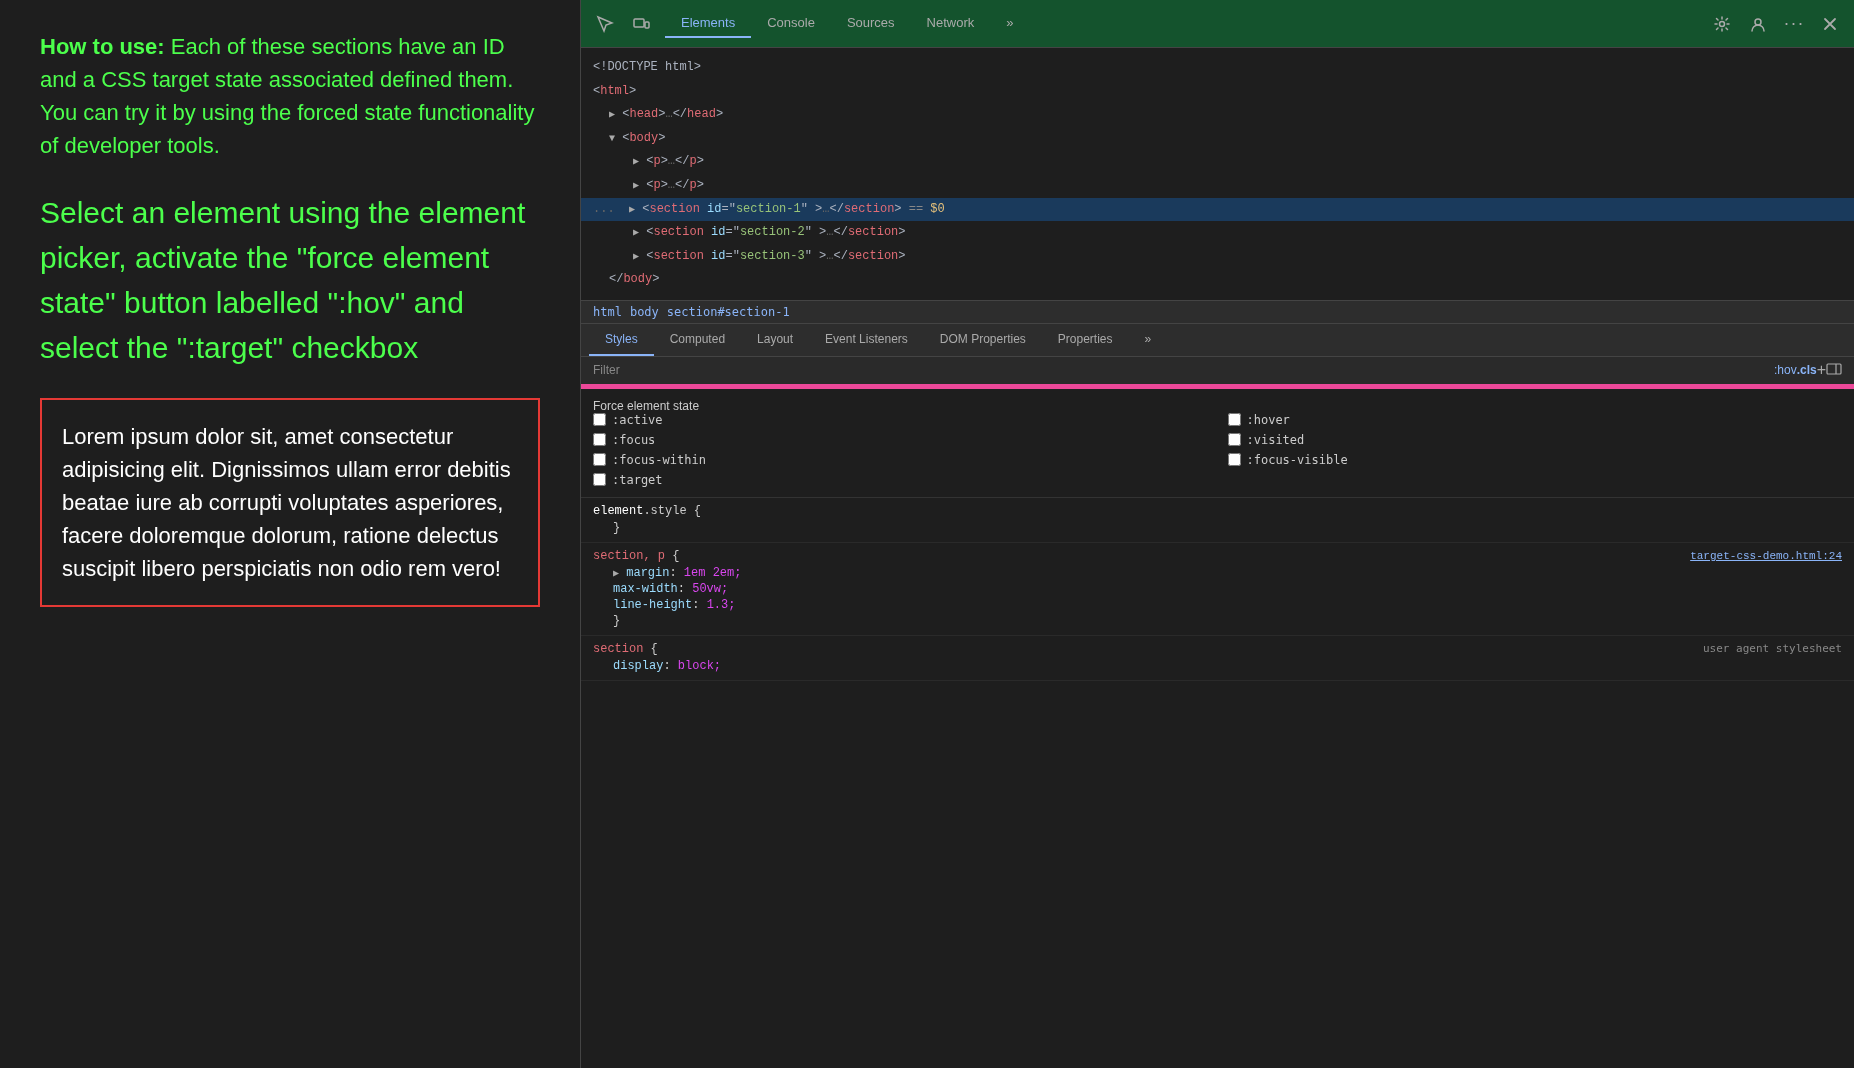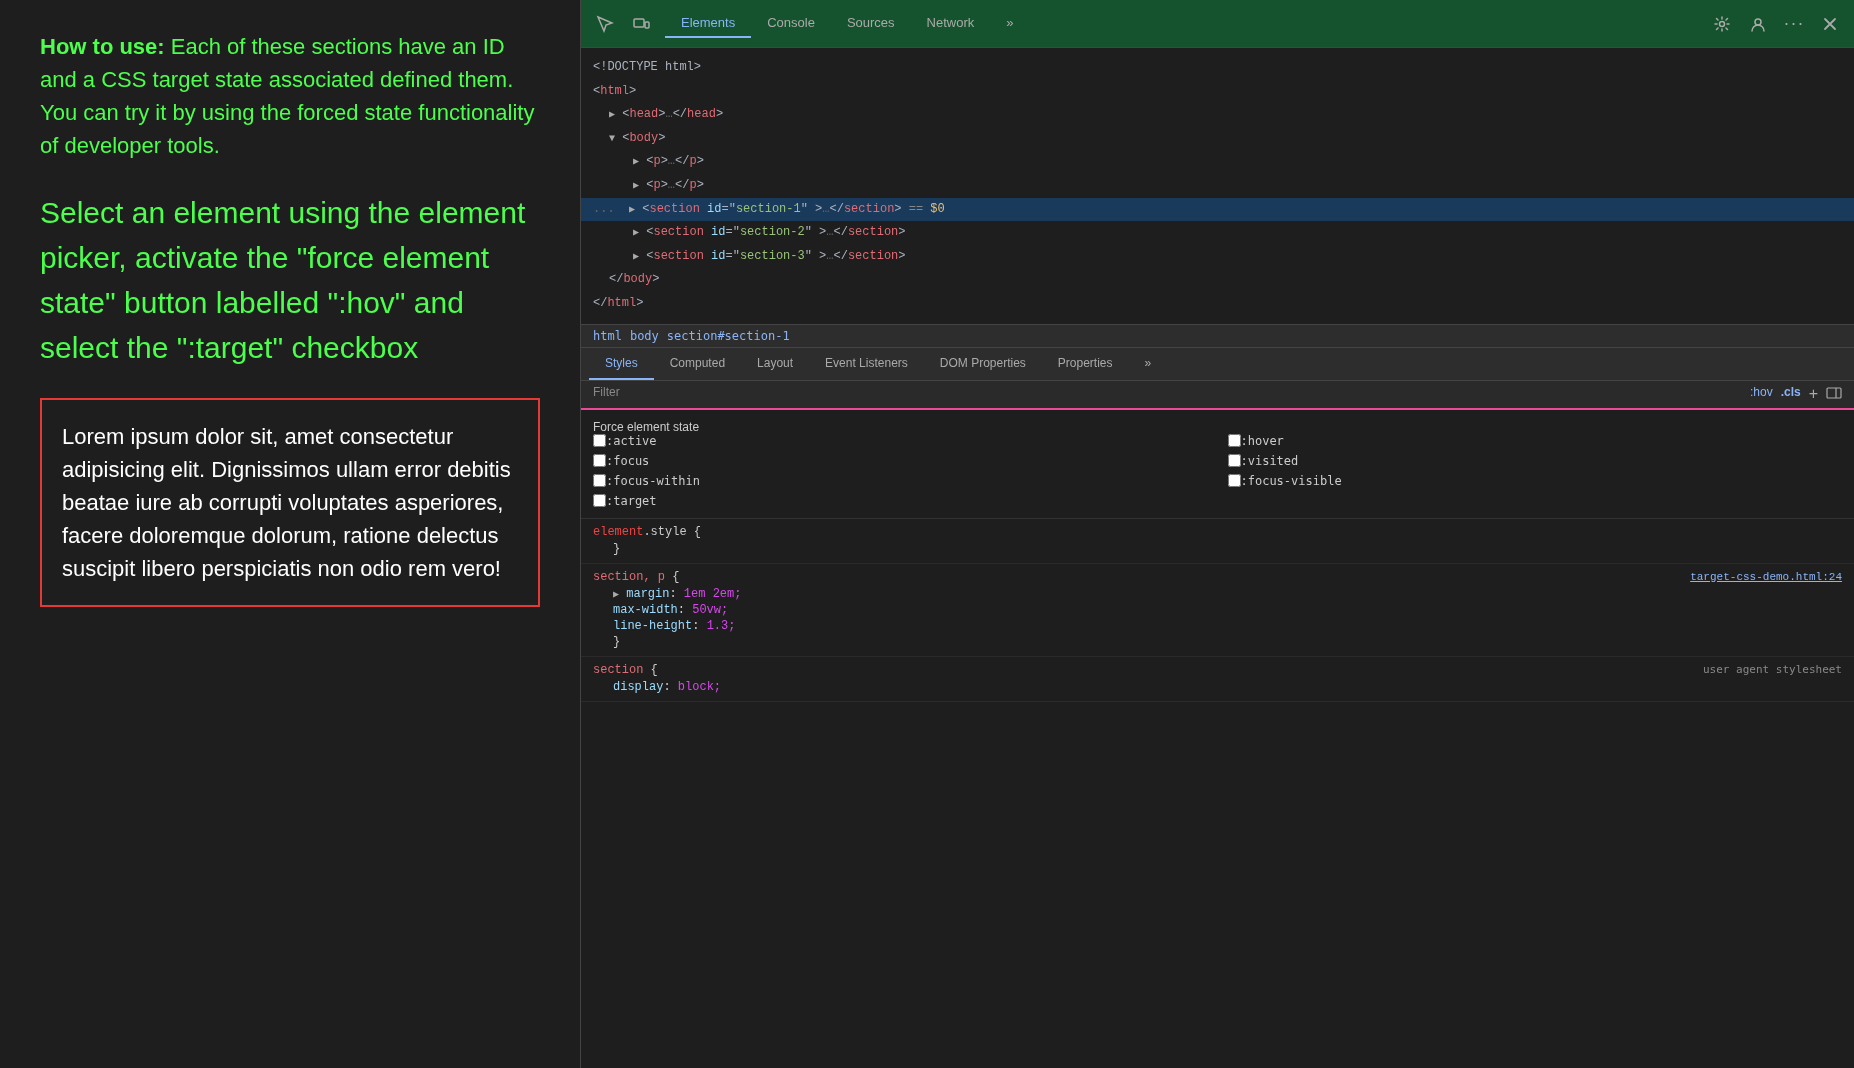--- a/index.html
+++ b/index.html
@@ -182,25 +182,24 @@
       flex: 1;
       background: #1e1e1e;
       overflow-y: auto;
       font-family: 'Consolas', 'Courier New', monospace;
       font-size: 12px;
     }
 
     
     .filter-bar {
       display: flex;
-      align-items: flex-start;
+      align-items: center;
       background: #2a2a2a;
       padding: 4px 12px;
-      border-bottom: 2px solid #ec4899;
-      gap: 8px;
+      border-bottom: 5px solid #ec4899;
     }
 
     .filter-bar .filter-label {
       color: #888;
       font-size: 12px;
       flex: 1;
     }
 
     .filter-bar .hov-btn {
       color: #8ab4f8;
@@ -249,20 +248,21 @@
 
     .force-state-grid {
       display: grid;
       grid-template-columns: 1fr 1fr;
       gap: 6px 20px;
     }
 
     .force-state-item {
       display: flex;
       align-items: center;
+      gap: 6px;
       font-family: monospace;
       font-size: 12px;
       color: #ccc;
     }
 
     .force-state-item input[type="checkbox"] {
       width: 13px;
       height: 13px;
       cursor: pointer;
     }
@@ -396,23 +396,20 @@
     </div>
     <div class="tree-line" style="padding-left:52px">
       <span class="tree-arrow">▶</span>
       <span class="tree-text"> &lt;</span><span class="tree-tag">section</span>
       <span style="color:#9cdcfe"> id</span><span class="tree-text">="</span><span class="tree-attr-val">section-3</span><span class="tree-text">"</span>
       <span class="tree-text">&gt;</span><span class="tree-ellipsis">…</span><span class="tree-text">&lt;/</span><span class="tree-tag">section</span><span class="tree-text">&gt;</span>
     </div>
     <div class="tree-line" style="padding-left:28px">
       <span class="tree-text">&lt;/</span><span class="tree-tag">body</span><span class="tree-text">&gt;</span>
     </div>
-    <div class="tree-line">
-      <span class="tree-text">&lt;/</span><span class="tree-tag">html</span><span class="tree-text">&gt;</span>
-    </div>
   </div>
 
   <div class="breadcrumb-bar">
     <span class="breadcrumb-item">html</span>
     <span class="breadcrumb-item">body</span>
     <span class="breadcrumb-item">section#section-1</span>
   </div>
 
   <div class="styles-subtabs">
     <div class="styles-subtab active">Styles</div>
@@ -470,21 +467,21 @@
           </div>
           <div class="force-state-item">
             <input type="checkbox" style=""> 
               <span>:target</span>
           </div>
         </div>
       </div>
 
       <div class="css-rule">
         <div class="css-selector">
-          <span style="color:#ef4444">element</span><span style="color:#ccc">.style {</span>
+          <span style="color:#ffffff">element</span><span style="color:#ccc">.style {</span>
         </div>
         <div class="css-line">
           <span class="css-brace">}</span>
         </div>
       </div>
 
       <div class="css-rule">
         <div style="display:flex; justify-content:space-between; align-items:baseline;">
           <div class="css-selector">
             <span style="color:#e06c75">section, p</span><span style="color:#ccc"> {</span>

